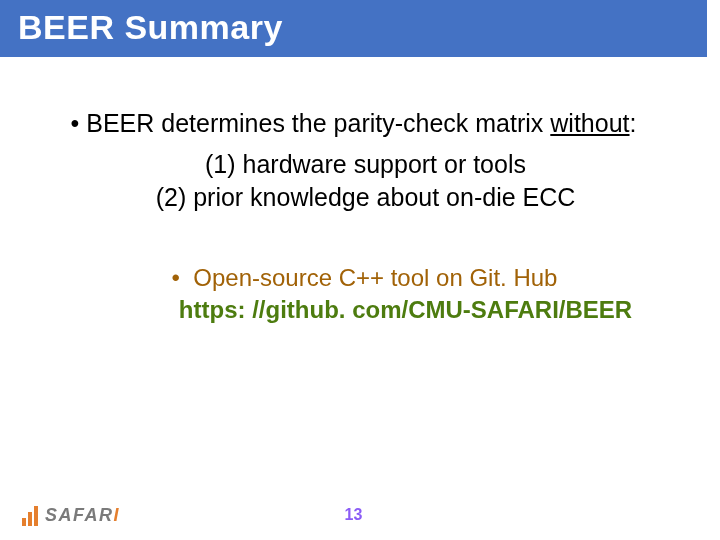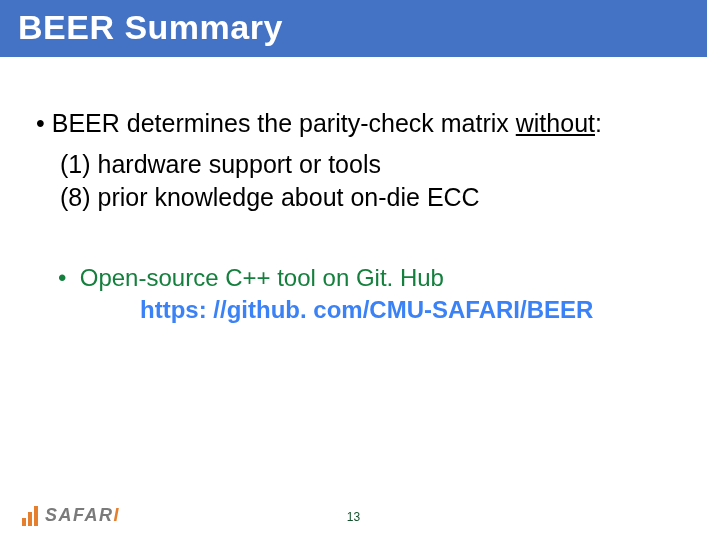--- a/index.html
+++ b/index.html
@@ -1,52 +1,52 @@
 <!DOCTYPE html>
 <html><head>
 <meta charset="utf-8">
 <style>
   * { margin: 0; padding: 0; box-sizing: border-box; }
   html, body { width: 720px; height: 540px; font-family: "Segoe UI", "Trebuchet MS", Arial, sans-serif; background: #fff; color: #000; }
   .slide { width: 707px; height: 540px; position: relative; }
   .title-bar { background: #4472c4; width: 100%; padding: 8px 18px 10px 18px; }
   .title-bar h1 { color: #fff; font-size: 34px; font-weight: 700; letter-spacing: 0.5px; }
-  .body { padding: 50px 36px 0 36px; }
+  .body { padding: 50px 36px 0 36px; text-align: center; }
   .bullet { font-size: 25px; line-height: 1.3; margin-bottom: 8px; }
   .bullet .lead { display: inline; }
   .bullet .without { text-decoration: underline; }
   .sub-items { margin-left: 24px; font-size: 25px; line-height: 1.32; }
   .green-block { margin-top: 50px; margin-left: 22px; }
-  .green-bullet { font-size: 24px; color: #15803d; font-weight: 400; }
-  .green-url { margin-left: 82px; margin-top: 4px; font-size: 24px; color: #3b82f6; font-weight: 700; }
+  .green-bullet { font-size: 24px; color: #a16207; font-weight: 400; }
+  .green-url { margin-left: 82px; margin-top: 4px; font-size: 24px; color: #4d7c0f; font-weight: 700; }
   .footer { position: absolute; bottom: 14px; left: 0; width: 100%; }
   .logo { position: absolute; left: 22px; bottom: 0; display: flex; align-items: center; gap: 3px; }
   .logo-bars { display: flex; align-items: flex-end; gap: 2px; margin-right: 4px; }
   .logo-bars span { display: block; width: 4px; background: #e57f2e; }
   .logo-text { font-weight: 800; font-style: italic; letter-spacing: 1.5px; font-size: 18px; color: #7a7a7a; }
   .logo-text .orange { color: #e57f2e; }
-  .page-num { position: absolute; left: 50%; transform: translateX(-50%); bottom: 2px; font-size: 12px; color: #14532d; }
+  .page-num { position: absolute; left: 50%; transform: translateX(-50%); bottom: 2px; font-size: 16px; color: #8b5cf6; font-weight: bold; }
 </style>
 </head>
 <body>
 
 <div class="slide">
 
   <div class="title-bar">
     <h1>BEER Summary</h1>
   </div>
 
   <div class="body">
 
     <div class="bullet">
       •&nbsp;<span class="lead">BEER determines the parity-check matrix </span><span class="without">without</span><span>:</span>
     </div>
     <div class="sub-items">
       <div>(1) hardware support or tools</div>
-      <div>(8) prior knowledge about on-die ECC</div>
+      <div>(2) prior knowledge about on-die ECC</div>
     </div>
 
     <div class="green-block">
       <div class="green-bullet">
         •&nbsp;&nbsp;<span>Open-source C++ tool on Git. Hub</span>
       </div>
       <div class="green-url">https: //github. com/CMU-SAFARI/BEER</div>
     </div>
 
   </div>

